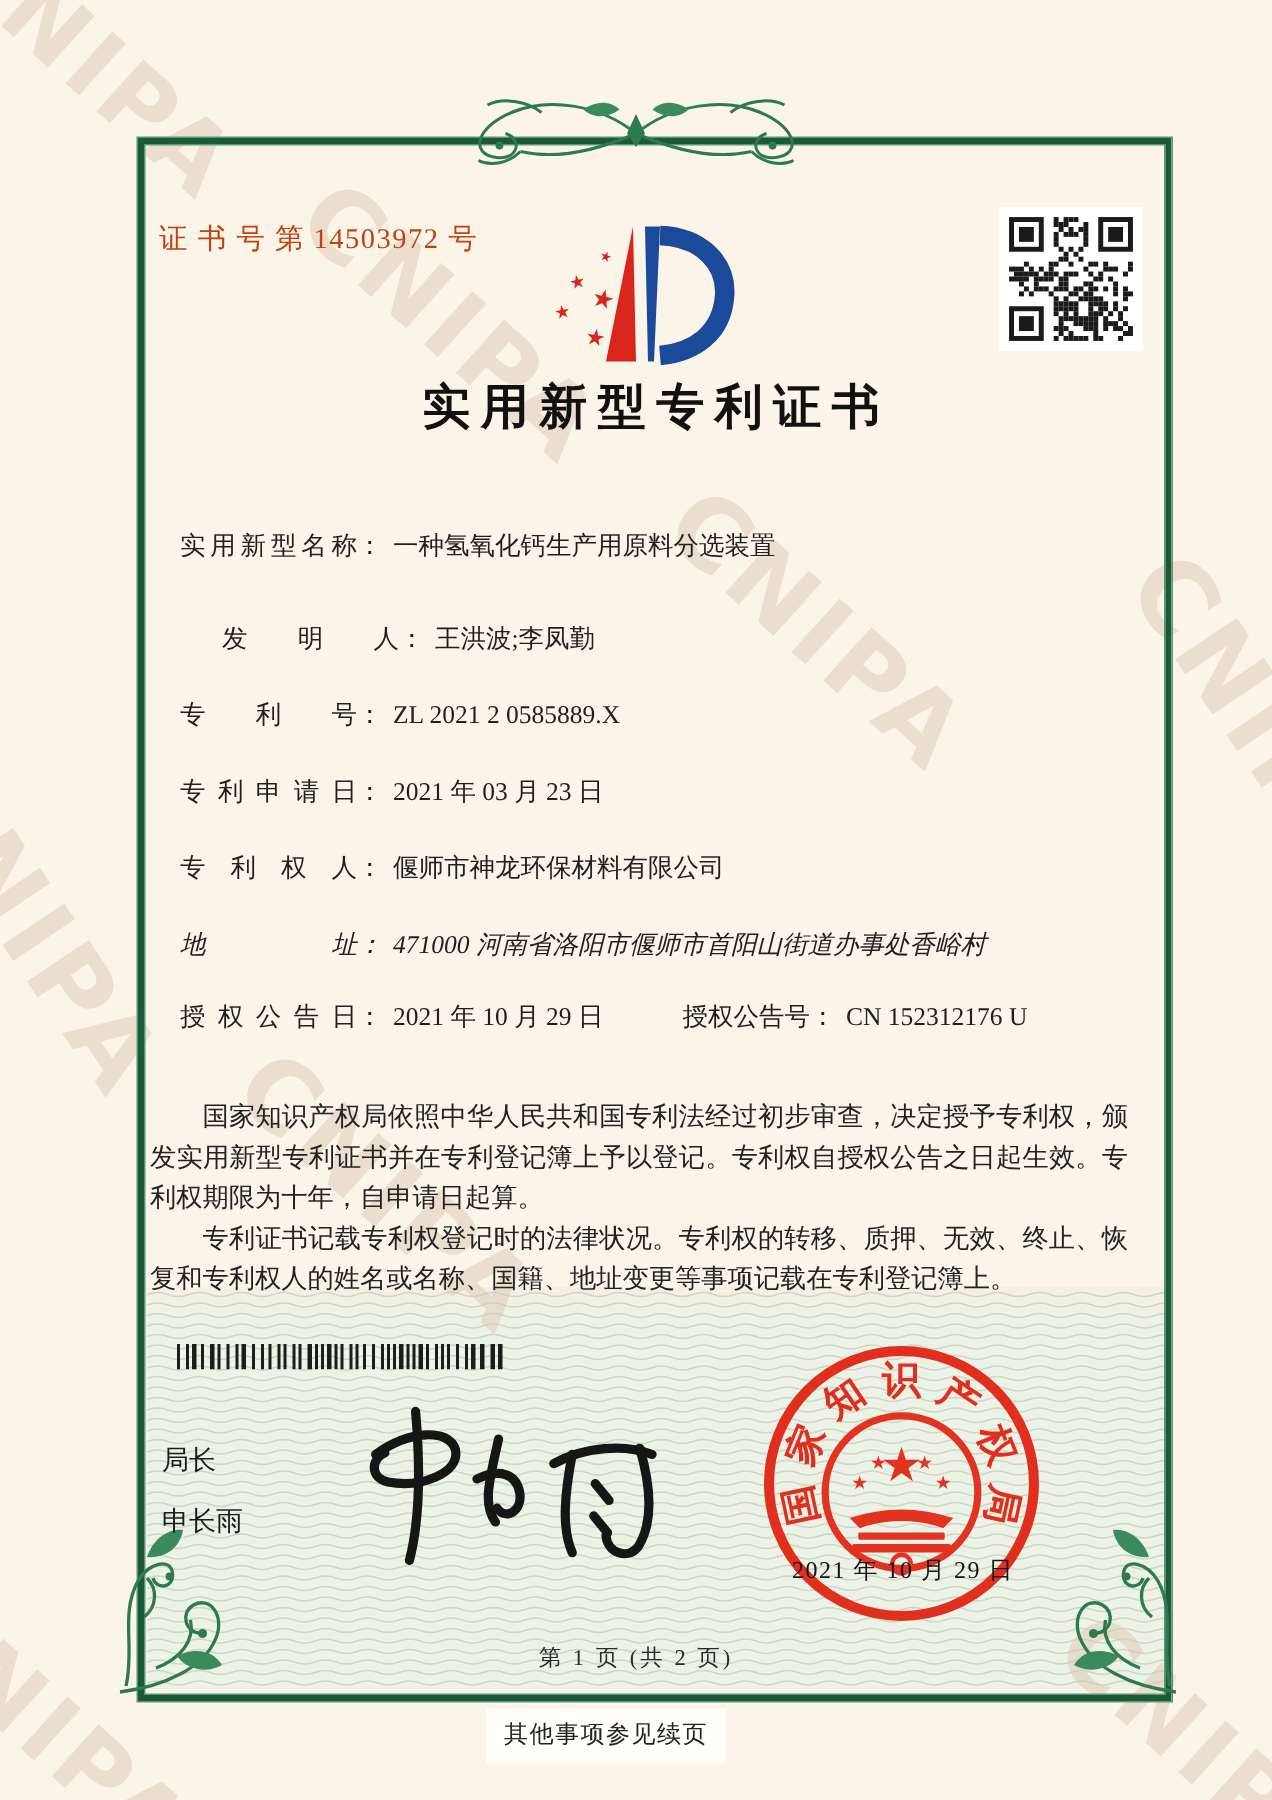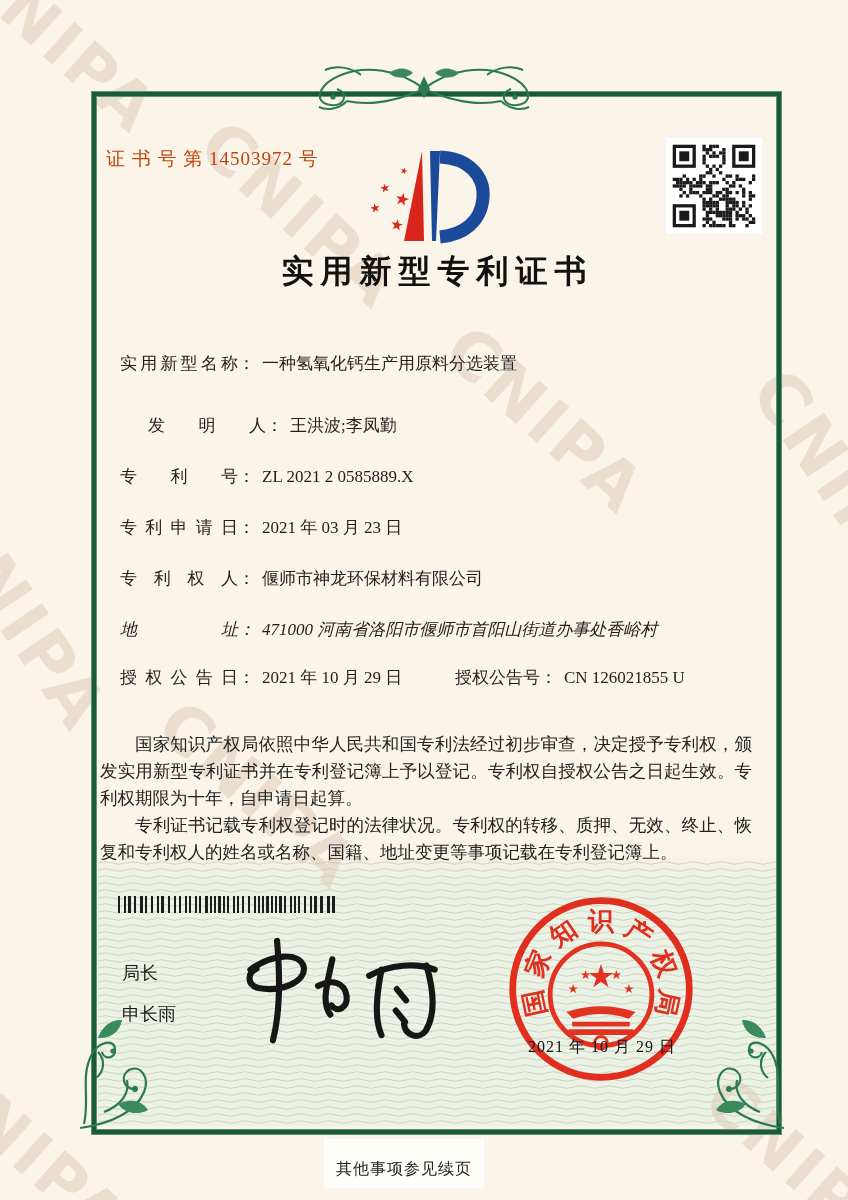--- a/index.html
+++ b/index.html
@@ -84,41 +84,41 @@
 
   .paras{
     position:absolute;left:100px;top:700px;width:652px;
     font-size:17.5px;line-height:27px;text-align:justify;color:#222;margin-top:31px;
   }
   .paras p{margin:0;text-indent:2em;}
 
   .barcode{position:absolute;left:118px;top:896px;width:222px;height:17px;}
 
   .signer{
-    position:absolute;left:122px;top:961px;
+    position:absolute;left:108px;top:961px;
     font-family:"DejaVu Sans","Liberation Sans",sans-serif;
     font-size:18px;color:#1c1c1c;
   }
   .signer div{margin-bottom:17px;}
   .signature{position:absolute;left:232px;top:922px;width:215px;height:128px;}
 
   .seal{position:absolute;left:505px;top:893px;width:192px;height:192px;}
   .seal-date{
     position:absolute;left:522px;top:1037px;width:160px;
     text-align:center;font-size:16px;color:#141414;letter-spacing:1px;
   }
 
   .page-no{
     position:absolute;left:99px;top:1096px;width:650px;
     text-align:center;font-size:15px;color:#2a2a2a;letter-spacing:2px;
   }
   .footer-note{
     position:absolute;left:324px;top:1139px;width:160px;
     background:#fffef8;text-align:center;
-    font-size:16px;color:#222;padding:20px 0 8px 0;letter-spacing:1px;
+    font-size:16px;color:#222;padding:7px 0 8px 0;letter-spacing:1px;
   }
 </style>
 </head>
 <body>
 
 <div class="page">
 
   <span class="wm wm1">CNIPA</span>
   <span class="wm wm2">CNIPA</span>
   <span class="wm wm3">CNIPA</span>
@@ -445,21 +445,21 @@
       <div class="frow r5">
         <span class="flabel">专利权人</span><span class="fcolon">：</span><span class="fvalue">偃师市神龙环保材料有限公司</span>
       </div>
       <div class="frow r6">
         <span class="flabel">地址</span><span class="fcolon">：</span><span class="fvalue">471000 河南省洛阳市偃师市首阳山街道办事处香峪村</span>
       </div>
       <div class="frow r7">
         <span class="flabel">授权公告日</span><span class="fcolon">：</span><span class="fvalue">2021 年 10 月 29 日</span>
       </div>
       <div class="frow-right">
-        <span class="flabel2">授权公告号</span><span class="fcolon">：</span><span class="fvalue">CN 126021855 U</span>
+        <span class="flabel2">授权公告号</span><span class="fcolon">：</span><span class="fvalue">CN 152312176 U</span>
       </div>
     </div>
 
     <div class="paras">
       <p>国家知识产权局依照中华人民共和国专利法经过初步审查，决定授予专利权，颁发实用新型专利证书并在专利登记簿上予以登记。专利权自授权公告之日起生效。专利权期限为十年，自申请日起算。</p>
       <p>专利证书记载专利权登记时的法律状况。专利权的转移、质押、无效、终止、恢复和专利权人的姓名或名称、国籍、地址变更等事项记载在专利登记簿上。</p>
     </div>
 
     <svg class="barcode" id="barcode-svg" viewBox="0 0 222 17" preserveAspectRatio="none">
         <rect x="0" y="0" width="2" height="17" fill="#1d1d1d"></rect>
@@ -545,17 +545,18 @@
         <text x="116" y="90" font-size="13" text-anchor="middle">★</text>
         <text x="129" y="104" font-size="13" text-anchor="middle">★</text>
         <path d="M64 124 Q100 112 136 124 L129 131 Q100 121 71 131 Z"></path>
         <rect x="70" y="134" width="60" height="5" rx="1"></rect>
         <rect x="66" y="142" width="68" height="6" rx="1"></rect>
         <circle cx="100" cy="156" r="6.5" fill="none" stroke="#e23322" stroke-width="3"></circle>
       </g>
     </svg>
     <div class="seal-date">2021 年 10 月 29 日</div>
 
+    <div class="page-no">第 1 页 (共 2 页)</div>
 
     <div class="footer-note">其他事项参见续页</div>
 
   </div>
 </div>
 
 </body></html>

